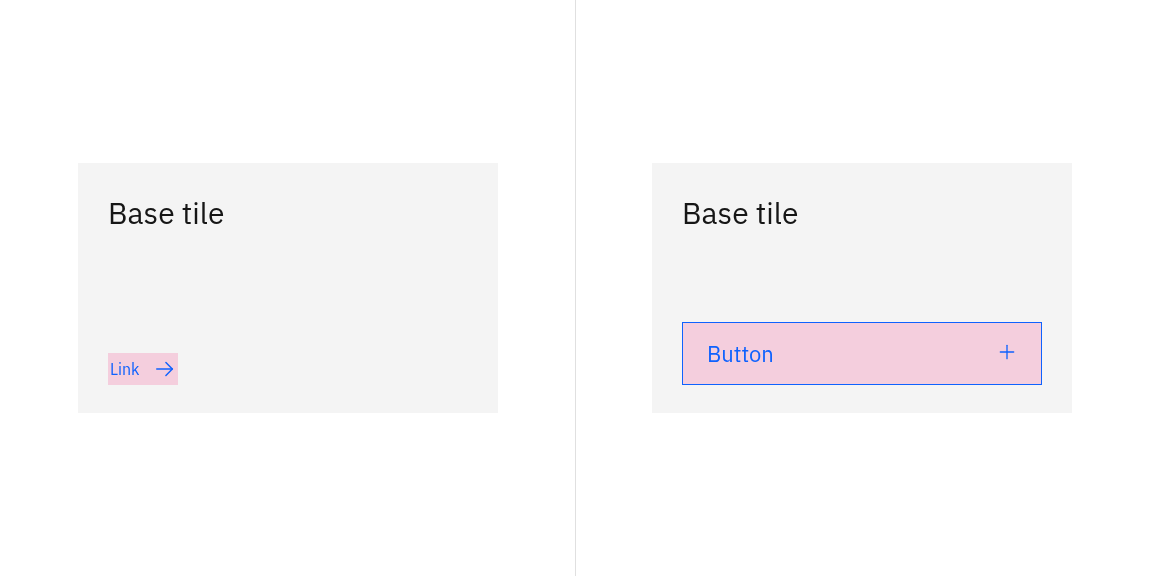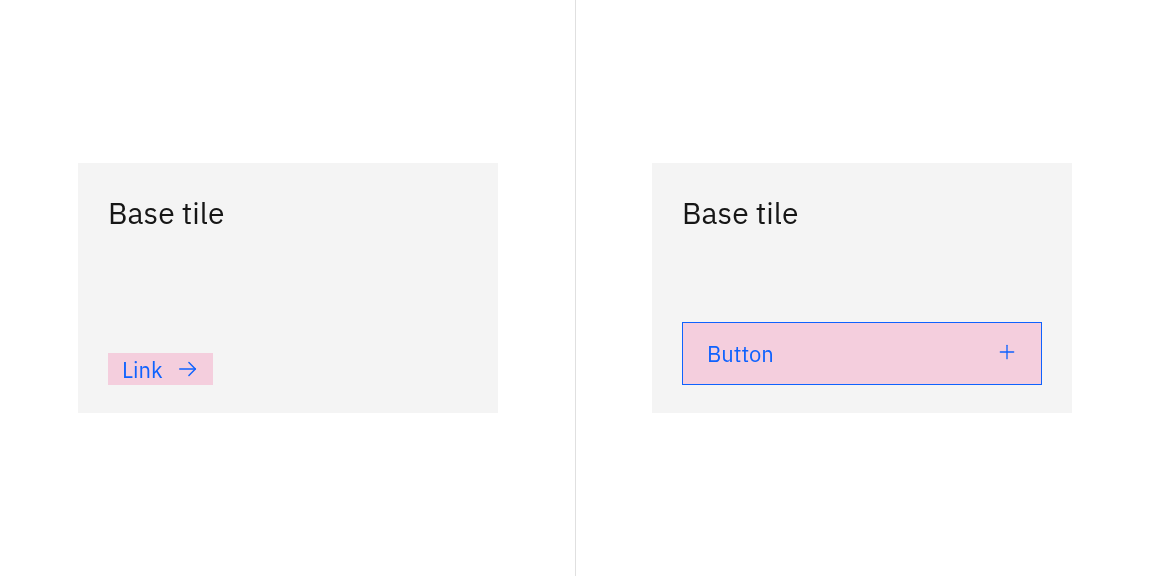--- a/index.html
+++ b/index.html
@@ -8,21 +8,21 @@
   .panels{display:flex;width:100%;height:100%}
   .panel{width:50%;height:100%;position:relative}
   .panel:first-child{border-right:1px solid #e0e0e0}
 
   .tile{position:absolute;background:#f4f4f4}
   .tile-left{left:78px;top:163px;width:420px;height:250px;padding:30px}
   .tile-right{left:76px;top:163px;width:420px;height:250px;padding:30px}
 
   .tile-title{font-size:30px;color:#161616;font-weight:400;letter-spacing:0}
 
-  .link{position:absolute;left:30px;bottom:28px;display:inline-flex;align-items:center;background:#f4cedd;color:#0f62fe;font-size:22px;text-decoration:none;padding:0 14px;height:32px;cursor:pointer}
+  .link{position:absolute;left:30px;bottom:28px;display:inline-flex;align-items:center;background:#f4cedd;color:#0f62fe;font-size:16px;text-decoration:none;padding:0 2px;height:32px;cursor:pointer}
   .link .arrow{margin-left:14px;display:inline-flex;align-items:center}
   .link .arrow svg{width:22px;height:22px;stroke:#0f62fe}
 
   .button{position:absolute;left:30px;bottom:28px;right:30px;height:63px;display:flex;align-items:center;justify-content:space-between;background:#f4cedd;border:1px solid #0f62fe;color:#0f62fe;font-size:22px;padding:0 24px;cursor:pointer}
   .button .plus svg{width:20px;height:20px;stroke:#0f62fe}
 </style>
 </head>
 <body>
 
 <div class="panels">

